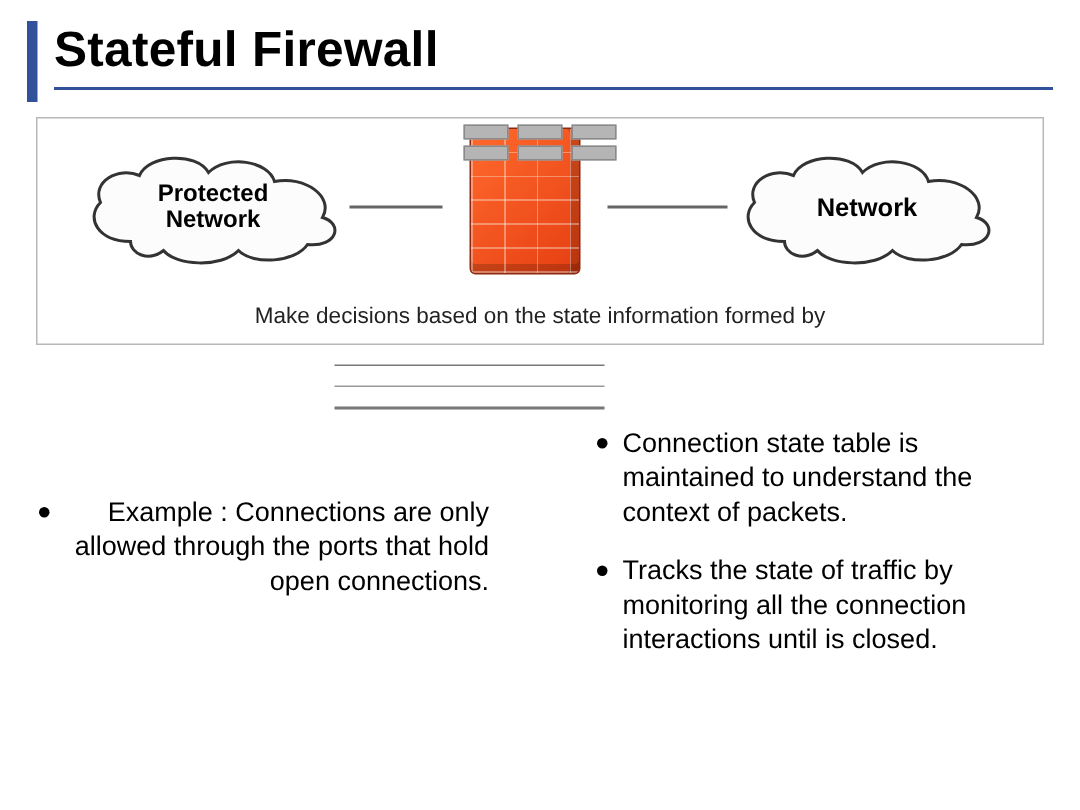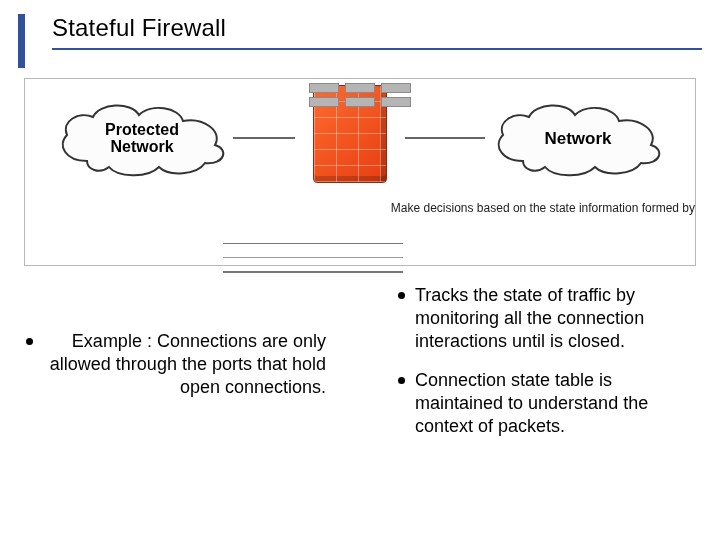--- a/index.html
+++ b/index.html
@@ -19,34 +19,34 @@
   }
   .vbar {
     position: absolute;
     left: 0;
     top: 0;
     width: 7px;
     height: 54px;
     background: #31519b;
   }
   .title {
-    margin-left: 34px;
-    font-size: 24px;
-    font-weight: 400;
+    margin-left: 18px;
+    font-size: 33px;
+    font-weight: 700;
     color: #000;
     padding-bottom: 6px;
     border-bottom: 2px solid #31519b;
     letter-spacing: 0.2px;
   }
   .diagram {
     position: absolute;
     left: 24px;
     top: 78px;
     width: 672px;
-    height: 188px;
+    height: 152px;
     border: 1px solid #b8b8b8;
     background: #fff;
   }
   .row-top {
     position: relative;
     height: 118px;
   }
   .cloud {
     position: absolute;
     top: 18px;
@@ -96,22 +96,22 @@
     content: "";
     position: absolute; inset: 0;
     background-image:
       repeating-linear-gradient(0deg, rgba(255,255,255,0.35) 0 1px, transparent 1px 16px),
       repeating-linear-gradient(90deg, rgba(255,255,255,0.35) 0 1px, transparent 1px 22px);
   }
   .caption {
     position: absolute;
     left: 0; right: 0;
     top: 122px;
-    text-align: right;
-    font-size: 12px;
+    text-align: center;
+    font-size: 15px;
     line-height: 1.3;
     color: #222;
   }
   .table-box {
     position: absolute;
     left: 198px;
     top: 164px;
     width: 180px;
     height: 30px;
     border-top: 1px solid #777;
@@ -216,19 +216,19 @@
 <div class="bullets-left">
   <div class="b-item">
     <div class="b-dot"></div>
     <div class="b-text">Example : Connections are only allowed through the ports that hold open connections.</div>
   </div>
 </div>
 
 <div class="bullets-right">
   <div class="b-item">
     <div class="b-dot"></div>
-    <div class="b-text">Tracks the state of traffic by monitoring all the connection interactions until is closed.</div>
+    <div class="b-text">Connection state table is maintained to understand the context of packets.</div>
   </div>
   <div class="b-item">
     <div class="b-dot"></div>
-    <div class="b-text">Connection state table is maintained to understand the context of packets.</div>
+    <div class="b-text">Tracks the state of traffic by monitoring all the connection interactions until is closed.</div>
   </div>
 </div>
 
 </body></html>

